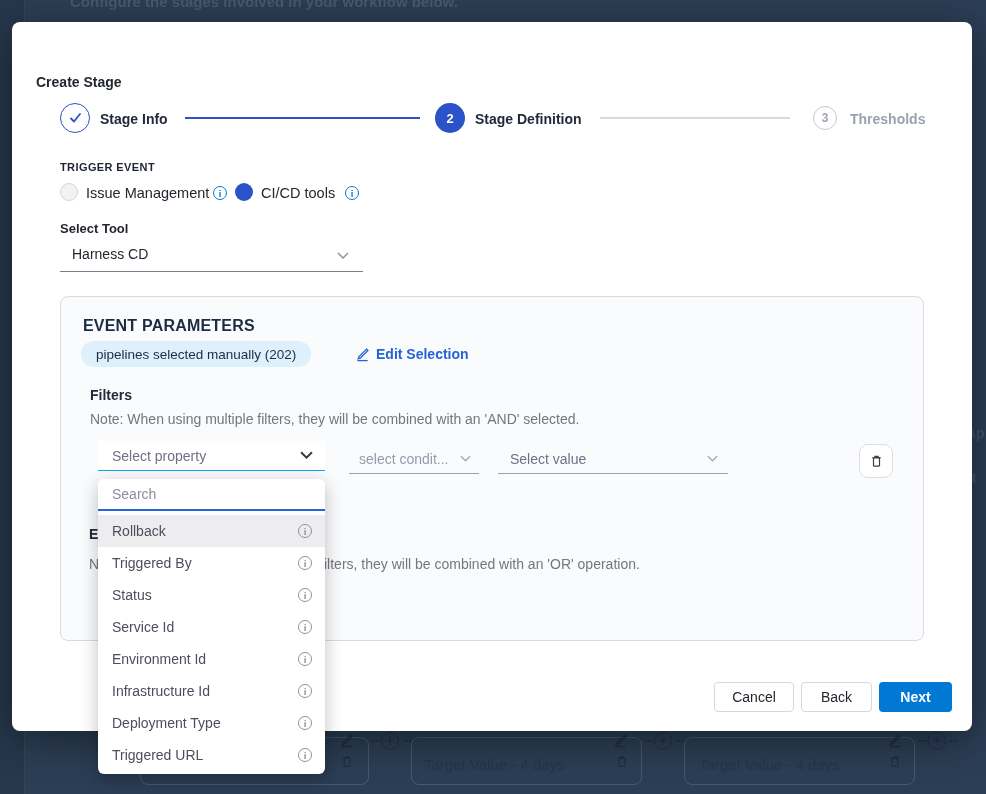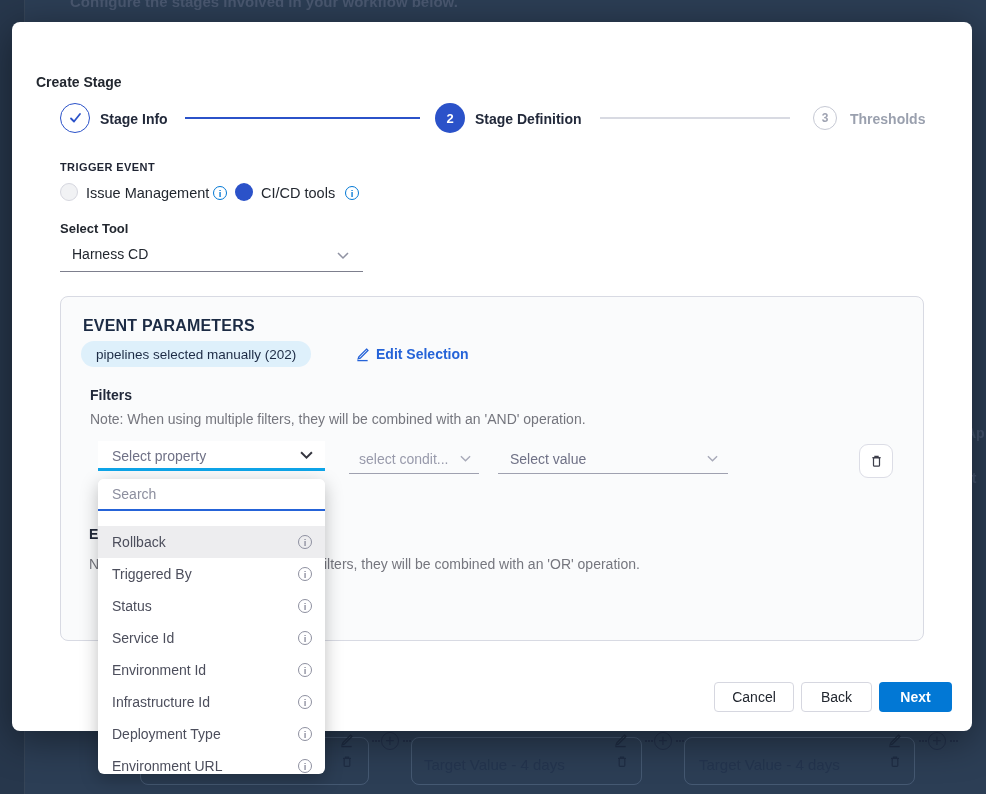--- a/index.html
+++ b/index.html
@@ -56,33 +56,33 @@
   
   .panel { position:absolute; left:48px; top:274px; width:864px; height:345px; background:#fafbfc; border:1px solid #d8dae3; border-radius:8px; }
   .panel-heading { position:absolute; left:22px; top:20px; font-size:16px; font-weight:700; letter-spacing:0.2px; color:#1c2b44; }
   .pill { position:absolute; left:20px; top:44px; height:26px; padding:0 15px; border-radius:13px; background:var(--pill-bg,#def0fb); display:inline-flex; align-items:center; font-size:13.5px; color:#1d2b45; }
   .edit-link { position:absolute; left:294px; top:49px; display:flex; align-items:center; gap:6px; font-size:14px; font-weight:600; color:var(--link,#2563d8); cursor:pointer; }
   .filters-h { position:absolute; left:29px; top:90px; font-size:14px; font-weight:700; color:#22293a; }
   .filters-note { position:absolute; left:29px; top:114px; font-size:14px; color:#75767e; }
   .exec-h { position:absolute; left:28px; top:229px; font-size:14px; font-weight:700; color:#22293a; z-index:1; }
   .exec-note { position:absolute; left:28px; top:259px; font-size:14px; color:#75767e; z-index:1; white-space:nowrap; }
 
-  .select-trigger { position:absolute; left:37px; top:144px; width:227px; height:30px; background:#fff; border-bottom:3px solid #0ea5e9; cursor:pointer; z-index:5; }
+  .select-trigger { position:absolute; left:37px; top:144px; width:227px; height:30px; background:#fff; border-bottom:1px solid #0ea5e9; cursor:pointer; z-index:5; }
   .select-trigger .ph { position:absolute; left:14px; top:7px; font-size:14px; color:#6f7186; }
   .u-select { position:absolute; top:147px; height:30px; border-bottom:1px solid #9fa1b0; cursor:pointer; }
   .u-select .ph { position:absolute; top:7px; font-size:14px; }
   .cond { left:288px; width:130px; } .cond .ph { left:10px; color:#989aab; }
   .valsel { left:437px; width:230px; } .valsel .ph { left:12px; color:#6f7186; }
   .trash-btn { position:absolute; left:798px; top:147px; width:34px; height:34px; background:#fff; border:1px solid #dcdde6; border-radius:9px; display:flex; align-items:center; justify-content:center; cursor:pointer; color:#3d3e4a; }
 
   
   .dropdown { position:absolute; left:37px; top:182px; width:227px; height:295px; background:#fff; border-radius:6px; box-shadow:0 5px 18px rgba(0,0,0,0.25); z-index:40; }
   .dd-search { display:block; width:100%; height:32px; border:none; border-bottom:2px solid var(--link,#2563d8); border-radius:6px 6px 0 0; padding:0 14px; font-size:14px; font-family:inherit; color:#22272f; outline:none; }
   .dd-search::placeholder { color:#8c8e9e; }
-  .dd-items { padding-top:15px; }
+  .dd-items { padding-top:4px; }
   .dd-item { height:32px; display:flex; align-items:center; justify-content:space-between; padding:0 13px 0 14px; cursor:pointer; }
   .dd-item.active { background:#ededef; }
   .dd-item .lbl { font-size:14px; color:#4c4e5c; }
 
   
   .btn { position:absolute; top:660px; height:30px; border-radius:4px; font-size:14px; font-family:inherit; cursor:pointer; }
   .btn.ghost { background:#fff; border:1px solid #d6d7e0; color:#22272f; }
   .btn-cancel { left:702px; width:80px; }
   .btn-back { left:789px; width:71px; }
   .btn-next { left:867px; width:73px; background:var(--accent,#0278d5); border:none; color:#fff; font-weight:600; }
@@ -180,21 +180,21 @@
       <div class="pill">pipelines selected manually (202)</div>
       <div class="edit-link">
         <svg width="15" height="15" viewBox="0 0 16 16" fill="none" stroke="currentColor" stroke-width="1.4">
             <path d="M12.3 2.2l1.5 1.5-8.2 8.2-2.2.7.7-2.2z"></path>
             <line x1="2.5" y1="14.5" x2="13.5" y2="14.5"></line>
           </svg>
         <span>Edit Selection</span>
       </div>
 
       <div class="filters-h">Filters</div>
-      <div class="filters-note">Note: When using multiple filters, they will be combined with an 'AND' operation.</div>
+      <div class="filters-note">Note: When using multiple filters, they will be combined with an 'AND' selected.</div>
 
       <div class="exec-h">Execution Filters</div>
       <div class="exec-note">Note: When using multiple execution filters, they will be combined with an 'OR' operation.</div>
 
       <div class="select-trigger">
         <span class="ph">Select property</span>
         <svg class="chev" style="right:12px; top:10px;" width="13" height="9" viewBox="0 0 12 8" fill="none" stroke="#34353f" stroke-width="1.8">
             <path d="M1 1l5 5 5-5"></path>
           </svg>
       </div>
@@ -243,21 +243,21 @@
           </div>
           <div class="dd-item">
             <span class="lbl">Infrastructure Id</span>
             <span class="info-i info-gray">i</span>
           </div>
           <div class="dd-item">
             <span class="lbl">Deployment Type</span>
             <span class="info-i info-gray">i</span>
           </div>
           <div class="dd-item">
-            <span class="lbl">Environment URL</span>
+            <span class="lbl">Triggered URL</span>
             <span class="info-i info-gray">i</span>
           </div>
         </div>
       </div>
     </div>
 
     <button class="btn ghost btn-cancel">Cancel</button>
     <button class="btn ghost btn-back">Back</button>
     <button class="btn btn-next">Next</button>
   </div>

